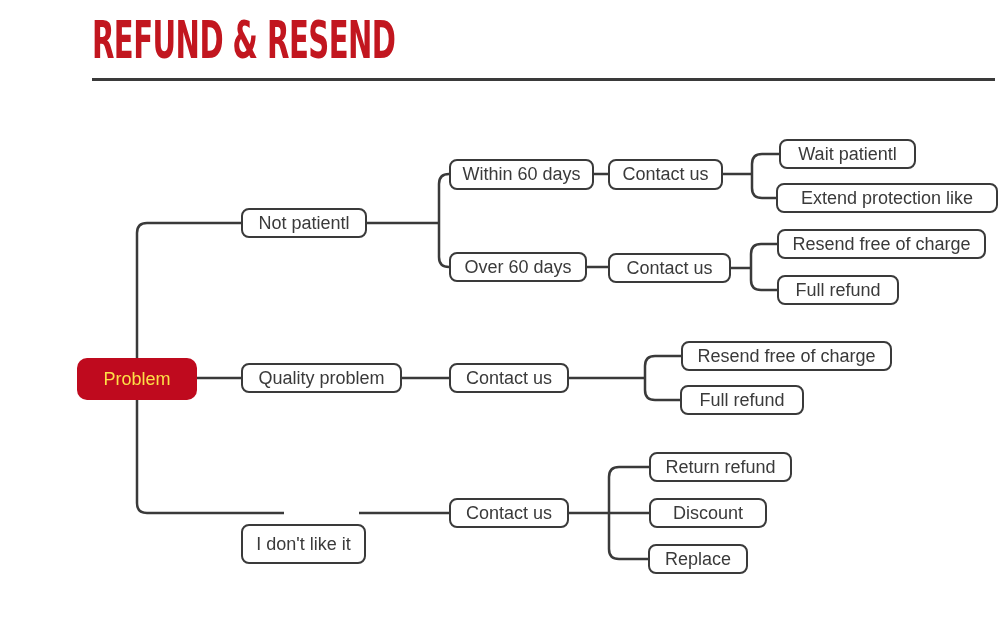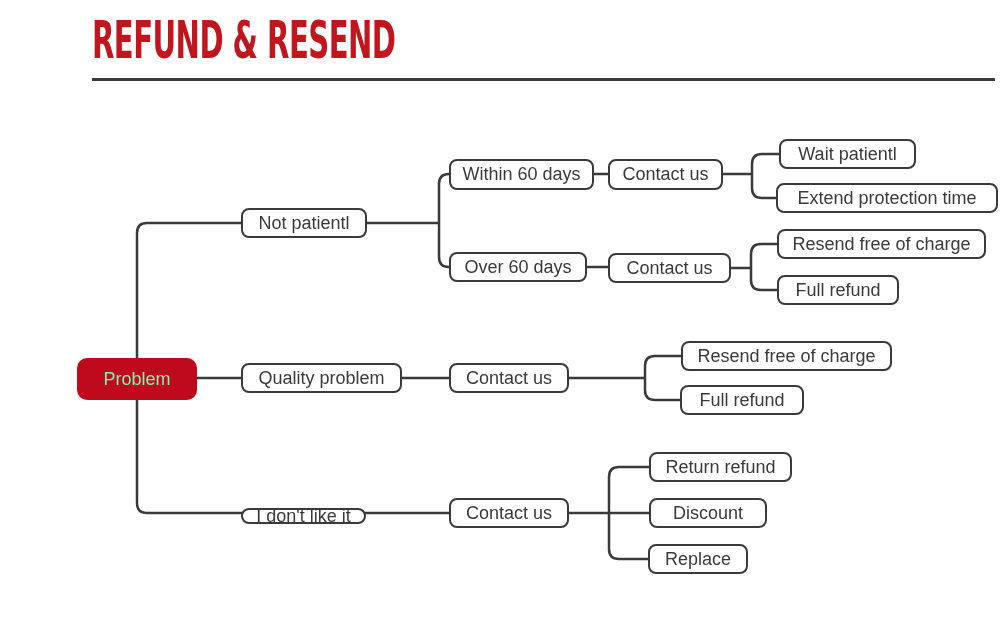--- a/index.html
+++ b/index.html
@@ -64,21 +64,21 @@
     justify-content: center;
     font-family: "Liberation Sans", sans-serif;
     font-size: 18px;
     color: #3a3a3a;
     white-space: nowrap;
   }
   .node.root {
     background: var(--accent-red, #bf0a1e);
     border: none;
     border-radius: 10px;
-    color: #86efac;
+    color: #fde047;
     font-size: 18px;
   }
 </style>
 </head>
 <body>
 
 <div class="stage">
 
   <div class="title-wrap">
     <span class="title-text">REFUND &amp; RESEND</span>
@@ -105,31 +105,31 @@
     <path d="M 625 467 L 575 467 Q 565 467 565 477 L 565 549 Q 565 559 575 559 L 625 559"></path>
   </svg>
 
   <div class="node root" style="left:33px; top:358px; width:120px; height:42px;">Problem</div>
 
   <div class="node" style="left:197px; top:208px; width:126px; height:30px;">Not patientl</div>
 
   <div class="node" style="left:405px; top:159px; width:145px; height:31px;">Within 60 days</div>
   <div class="node" style="left:564px; top:159px; width:115px; height:31px;">Contact us</div>
   <div class="node" style="left:735px; top:139px; width:137px; height:30px;">Wait patientl</div>
-  <div class="node" style="left:732px; top:183px; width:222px; height:30px;">Extend protection time</div>
+  <div class="node" style="left:732px; top:183px; width:222px; height:30px;">Extend protection like</div>
 
   <div class="node" style="left:405px; top:252px; width:138px; height:30px;">Over 60 days</div>
   <div class="node" style="left:564px; top:253px; width:123px; height:30px;">Contact us</div>
   <div class="node" style="left:733px; top:229px; width:209px; height:30px;">Resend free of charge</div>
   <div class="node" style="left:733px; top:275px; width:122px; height:30px;">Full refund</div>
 
   <div class="node" style="left:197px; top:363px; width:161px; height:30px;">Quality problem</div>
   <div class="node" style="left:405px; top:363px; width:120px; height:30px;">Contact us</div>
   <div class="node" style="left:637px; top:341px; width:211px; height:30px;">Resend free of charge</div>
   <div class="node" style="left:636px; top:385px; width:124px; height:30px;">Full refund</div>
 
-  <div class="node" style="left:197px; top:508px; width:125px; height:16px;border-radius:9px;">I don't like it</div>
+  <div class="node" style="left:197px; top:524px; width:125px; height:40px;">I don't like it</div>
   <div class="node" style="left:405px; top:498px; width:120px; height:30px;">Contact us</div>
   <div class="node" style="left:605px; top:452px; width:143px; height:30px;">Return refund</div>
   <div class="node" style="left:604px; top:544px; width:100px; height:30px;">Replace</div>
   <div class="node" style="left:605px; top:498px; width:118px; height:30px;">Discount</div>
 
 </div>
 
 </body></html>

